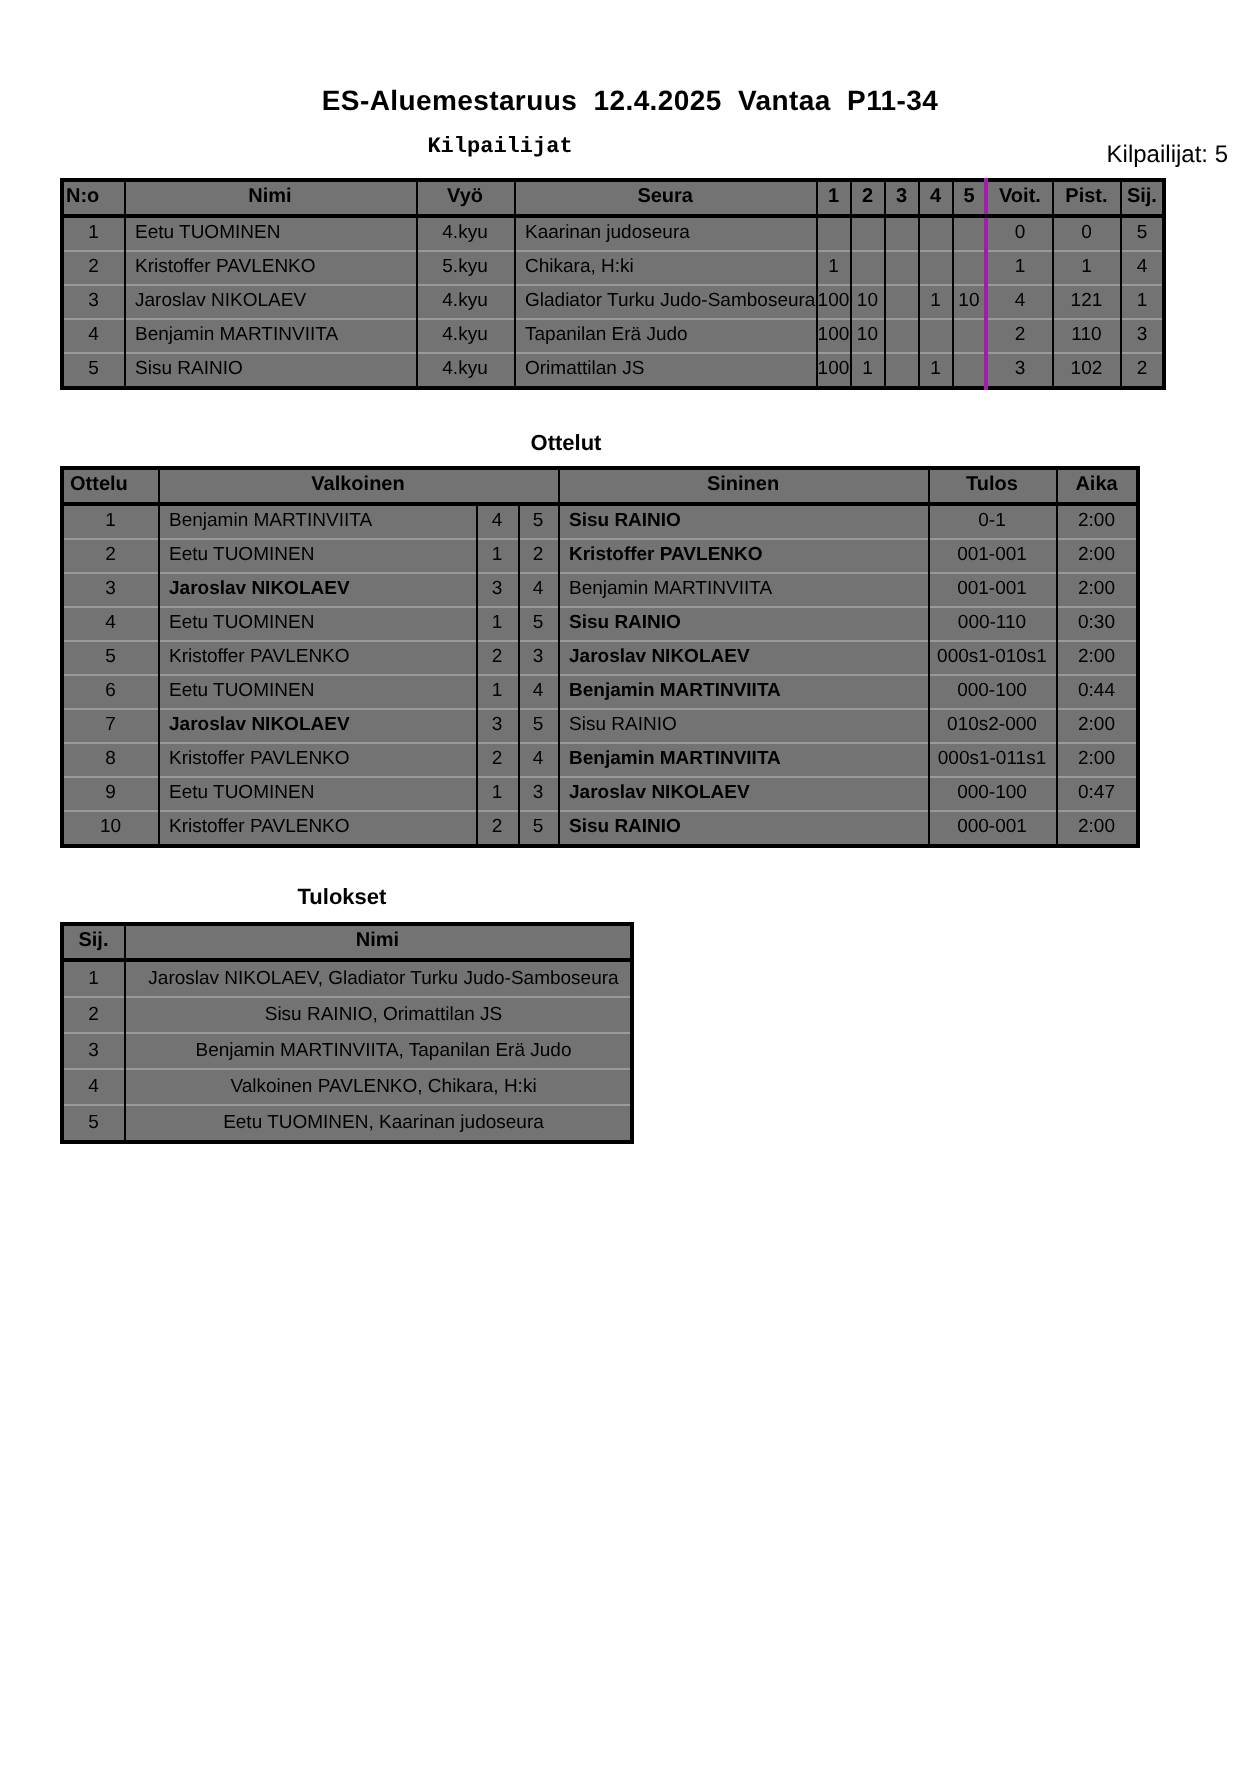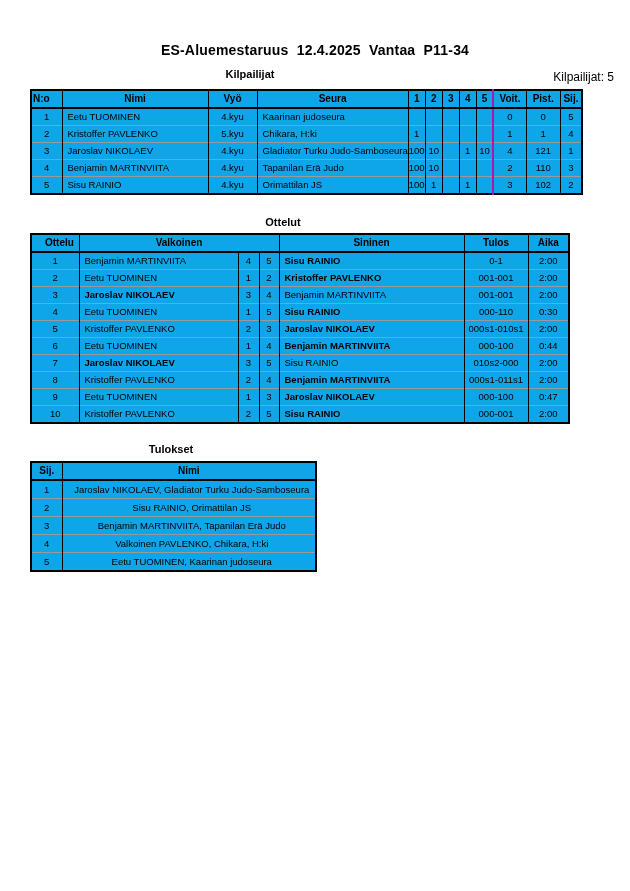--- a/index.html
+++ b/index.html
@@ -8,29 +8,29 @@
     font-family:"Liberation Sans", sans-serif;position:relative;overflow:hidden;
   }
   .page-title{
     position:absolute;top:42px;left:0;width:630px;text-align:center;
     font-size:14px;font-weight:bold;white-space:pre;letter-spacing:0.2px;
   }
   .sec-heading{
     position:absolute;width:200px;text-align:center;
     font-size:11px;font-weight:bold;
   }
-  #h-kilpailijat{top:68px;left:150px;}
+  #h-kilpailijat{top:68px;left:150px;font-family:Liberation Mono, monospace;}
   #h-ottelut{top:216px;left:183px;}
   #h-tulokset{top:443px;left:71px;}
   .count-label{
     position:absolute;top:70px;right:16px;font-size:12px;
   }
   table{
     position:absolute;border-collapse:collapse;table-layout:fixed;
-    border:2px solid #000;background:#0ea5e9;
+    border:2px solid #000;background:#737373;
   }
   th,td{
     padding:0;white-space:nowrap;overflow:visible;text-align:center;
     font-size:9.5px;height:16px;line-height:16px;
   }
   th{
     font-size:10px;font-weight:bold;border-bottom:2px solid #000;
     border-left:1px solid #000;
   }
   th:first-child{border-left:none;}
@@ -38,21 +38,21 @@
   tbody td:first-child{border-left:none;}
   tbody tr:first-child td{border-top:none;}
 
   #t-kilpailijat{left:30px;top:89px;}
   #t-kilpailijat .col-nimi,#t-kilpailijat .col-seura{text-align:left;padding-left:5px;}
   #t-kilpailijat th.col-nimi,#t-kilpailijat th.col-seura{text-align:center;padding-left:0;}
   #t-kilpailijat th.col-no{text-align:left;padding-left:1px;}
   #t-kilpailijat .col-voit{border-left:2px solid #a21caf;}
 
   #t-ottelut{left:30px;top:233px;}
-  #t-ottelut th.col-ottelu{text-align:left;padding-left:13px;}
+  #t-ottelut th.col-ottelu{text-align:left;padding-left:3px;}
   #t-ottelut .col-valkoinen,#t-ottelut .col-sininen{text-align:left;padding-left:5px;}
 
   #t-tulokset{left:30px;top:461px;}
   #t-tulokset td{height:17px;line-height:17px;}
   #t-tulokset .col-nimi{text-align:center;padding-left:6px;}
   #t-tulokset th.col-nimi{text-align:center;padding-left:0;}
 
   .bold{font-weight:bold;}
 </style>
 </head>

